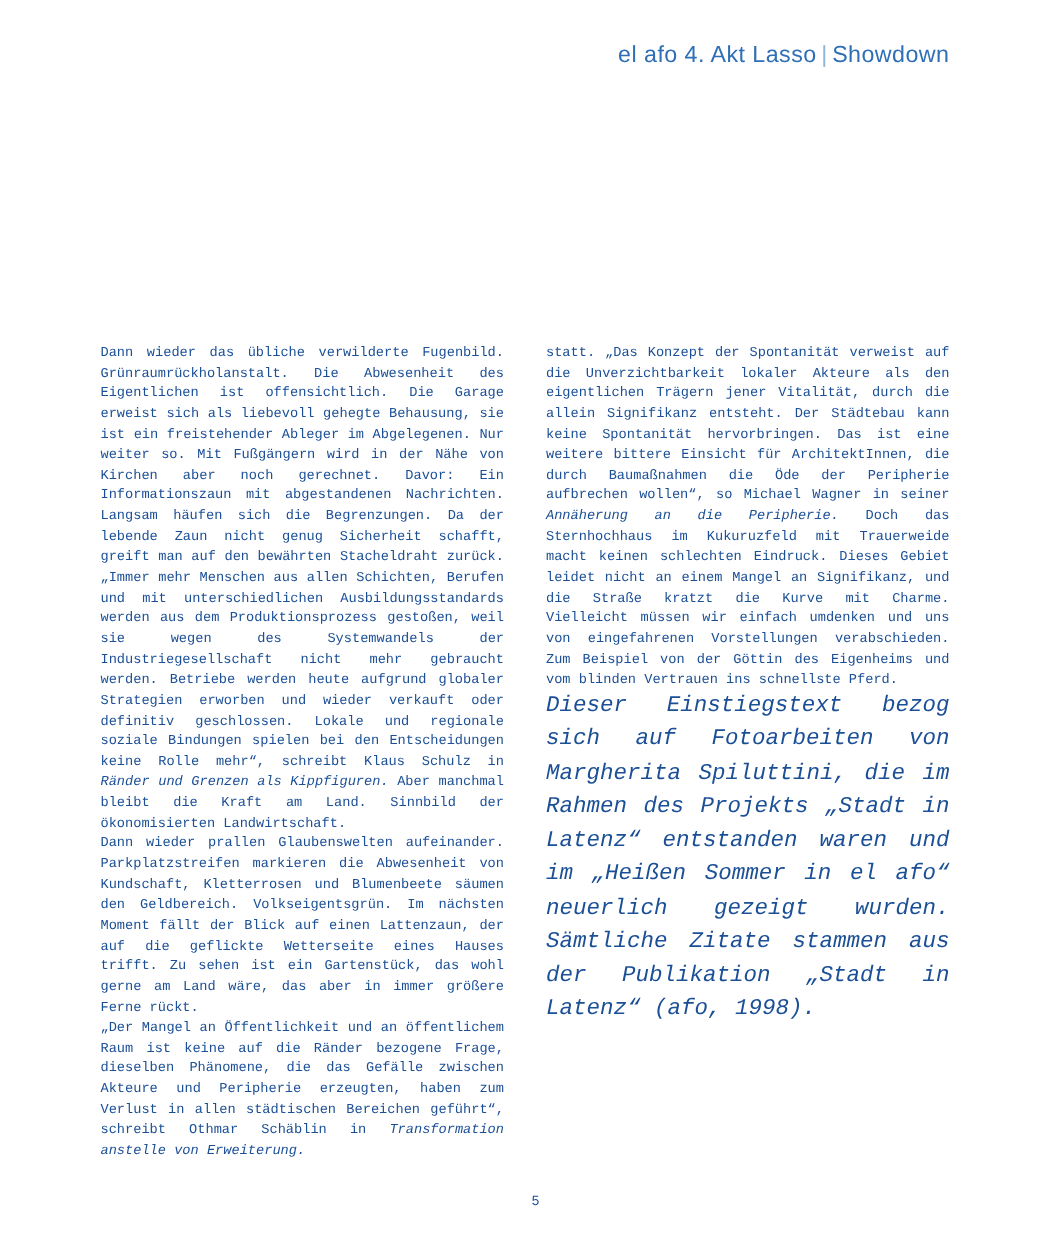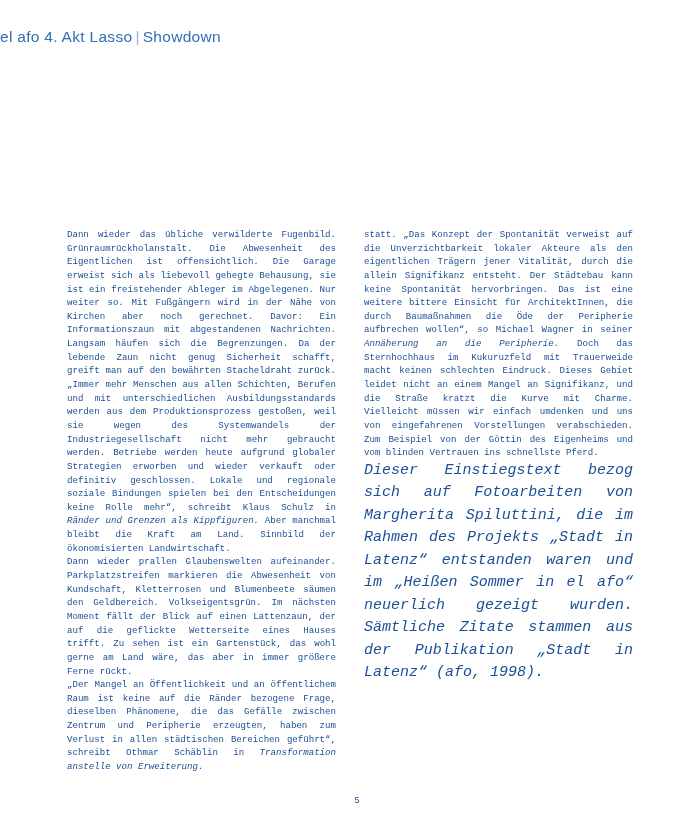--- a/index.html
+++ b/index.html
@@ -18,21 +18,21 @@
     position: relative;
     width: 700px;
     height: 840px;
     box-sizing: border-box;
   }
   .header {
     position: absolute;
     top: 28px;
     left: 0;
     width: 633px;
-    text-align: left;
+    text-align: right;
     font-size: 15.5px;
     letter-spacing: 0.3px;
     color: #2f6fb5;
     font-weight: 400;
   }
   .header .sep {
     color: #8fb6da;
     padding: 0 3px;
   }
   .header .showdown {
@@ -90,21 +90,21 @@
 
   <div class="header">
     <span>el afo 4. Akt Lasso</span><span class="sep">|</span><span class="showdown">Showdown</span>
   </div>
 
   <div class="columns">
 
     <div class="col">
       <p><span>Dann wieder das übliche verwilderte Fugenbild. Grünraumrückholanstalt. Die Abwesenheit des Eigentlichen ist offensichtlich. Die Garage erweist sich als liebevoll gehegte Behausung, sie ist ein freistehender Ableger im Abgelegenen. Nur weiter so. Mit Fußgängern wird in der Nähe von Kirchen aber noch gerechnet. Davor: Ein Informationszaun mit abgestandenen Nachrichten. Langsam häufen sich die Begrenzungen. Da der lebende Zaun nicht genug Sicherheit schafft, greift man auf den bewährten Stacheldraht zurück. „Immer mehr Menschen aus allen Schichten, Berufen und mit unterschiedlichen Ausbildungsstandards werden aus dem Produktionsprozess gestoßen, weil sie wegen des Systemwandels der Industriegesellschaft nicht mehr gebraucht werden. Betriebe werden heute aufgrund globaler Strategien erworben und wieder verkauft oder definitiv geschlossen. Lokale und regionale soziale Bindungen spielen bei den Entscheidungen keine Rolle mehr“, schreibt Klaus Schulz in </span><span class="italic">Ränder und Grenzen als Kippfiguren.</span><span> Aber manchmal bleibt die Kraft am Land. Sinnbild der ökonomisierten Landwirtschaft.</span></p>
       <p>Dann wieder prallen Glaubenswelten aufeinander. Parkplatzstreifen markieren die Abwesenheit von Kundschaft, Kletterrosen und Blumenbeete säumen den Geldbereich. Volkseigentsgrün. Im nächsten Moment fällt der Blick auf einen Lattenzaun, der auf die geflickte Wetterseite eines Hauses trifft. Zu sehen ist ein Gartenstück, das wohl gerne am Land wäre, das aber in immer größere Ferne rückt.</p>
-      <p><span>„Der Mangel an Öffentlichkeit und an öffentlichem Raum ist keine auf die Ränder bezogene Frage, dieselben Phänomene, die das Gefälle zwischen Zentrum und Peripherie erzeugten, haben zum Verlust in allen städtischen Bereichen geführt“, schreibt Othmar Schäblin in </span><span class="italic">Transformation anstelle von Erweiterung.</span></p>
+      <p><span>„Der Mangel an Öffentlichkeit und an öffentlichem Raum ist keine auf die Ränder bezogene Frage, dieselben Phänomene, die das Gefälle zwischen Akteure und Peripherie erzeugten, haben zum Verlust in allen städtischen Bereichen geführt“, schreibt Othmar Schäblin in </span><span class="italic">Transformation anstelle von Erweiterung.</span></p>
     </div>
 
     <div class="col">
       <p><span>statt. „Das Konzept der Spontanität verweist auf die Unverzichtbarkeit lokaler Akteure als den eigentlichen Trägern jener Vitalität, durch die allein Signifikanz entsteht. Der Städtebau kann keine Spontanität hervorbringen. Das ist eine weitere bittere Einsicht für ArchitektInnen, die durch Baumaßnahmen die Öde der Peripherie aufbrechen wollen“, so Michael Wagner in seiner </span><span class="italic">Annäherung an die Peripherie.</span><span> Doch das Sternhochhaus im Kukuruzfeld mit Trauerweide macht keinen schlechten Eindruck. Dieses Gebiet leidet nicht an einem Mangel an Signifikanz, und die Straße kratzt die Kurve mit Charme. Vielleicht müssen wir einfach umdenken und uns von eingefahrenen Vorstellungen verabschieden. Zum Beispiel von der Göttin des Eigenheims und vom blinden Vertrauen ins schnellste Pferd.</span></p>
       <p class="note">Dieser Einstiegstext bezog sich auf Fotoarbeiten von Margherita Spiluttini, die im Rahmen des Projekts „Stadt in Latenz“ entstanden waren und im „Heißen Sommer in el afo“ neuerlich gezeigt wurden. Sämtliche Zitate stammen aus der Publikation „Stadt in Latenz“ (afo, 1998).</p>
     </div>
 
   </div>
 
   <div class="pageno">5</div>

